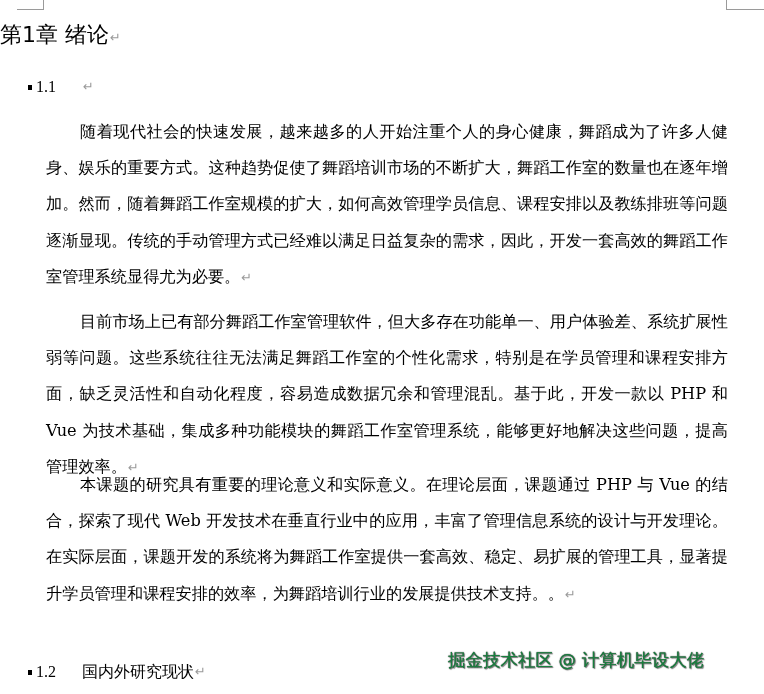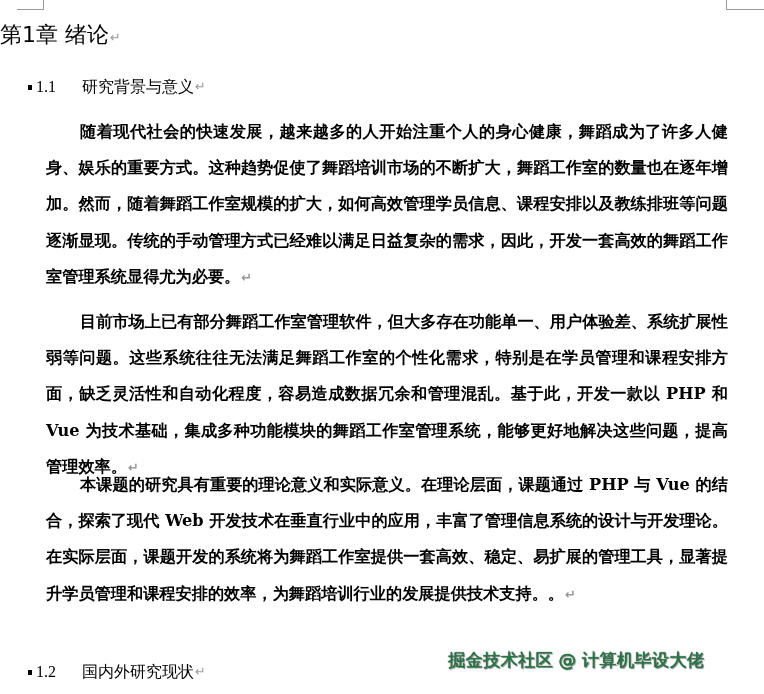--- a/index.html
+++ b/index.html
@@ -75,21 +75,20 @@
   }
   .body-text {
     position: absolute;
     left: 46px;
     width: 682px;
     font-family: "DejaVu Serif", "Liberation Serif", serif;
     font-size: 16.2px;
     line-height: 36.2px;
     text-align: justify;
     text-align-last: left;
-    font-weight: bold;
   }
   .body-text p {
     margin: 0;
     text-indent: 34px;
   }
   .watermark {
     position: absolute;
     left: 448px;
     top: 648px;
     font-family: "DejaVu Sans", "Liberation Sans", sans-serif;
@@ -106,21 +105,20 @@
 <div class="corner corner-tl"></div>
 <div class="corner corner-tr"></div>
 
 <div class="chapter-title">
   <span>第1章  绪论</span><span class="pmark">↵</span>
 </div>
 
 <div class="section-heading" style="top:75px;">
   <span class="bullet"></span>
   <span class="num">1.1</span>
-  <span>研究背景与意义</span>
     <span class="pmark">↵</span>
 </div>
 
 <div class="body-text" style="top:114px;">
   <p><span>随着现代社会的快速发展，越来越多的人开始注重个人的身心健康，舞蹈成为了许多人健身、娱乐的重要方式。这种趋势促使了舞蹈培训市场的不断扩大，舞蹈工作室的数量也在逐年增加。然而，随着舞蹈工作室规模的扩大，如何高效管理学员信息、课程安排以及教练排班等问题逐渐显现。传统的手动管理方式已经难以满足日益复杂的需求，因此，开发一套高效的舞蹈工作室管理系统显得尤为必要。</span><span class="pmark">↵</span></p>
 </div>
 
 <div class="body-text" style="top:304px;">
   <p><span>目前市场上已有部分舞蹈工作室管理软件，但大多存在功能单一、用户体验差、系统扩展性弱等问题。这些系统往往无法满足舞蹈工作室的个性化需求，特别是在学员管理和课程安排方面，缺乏灵活性和自动化程度，容易造成数据冗余和管理混乱。基于此，开发一款以 PHP 和 Vue 为技术基础，集成多种功能模块的舞蹈工作室管理系统，能够更好地解决这些问题，提高管理效率。</span><span class="pmark">↵</span></p>
 </div>

